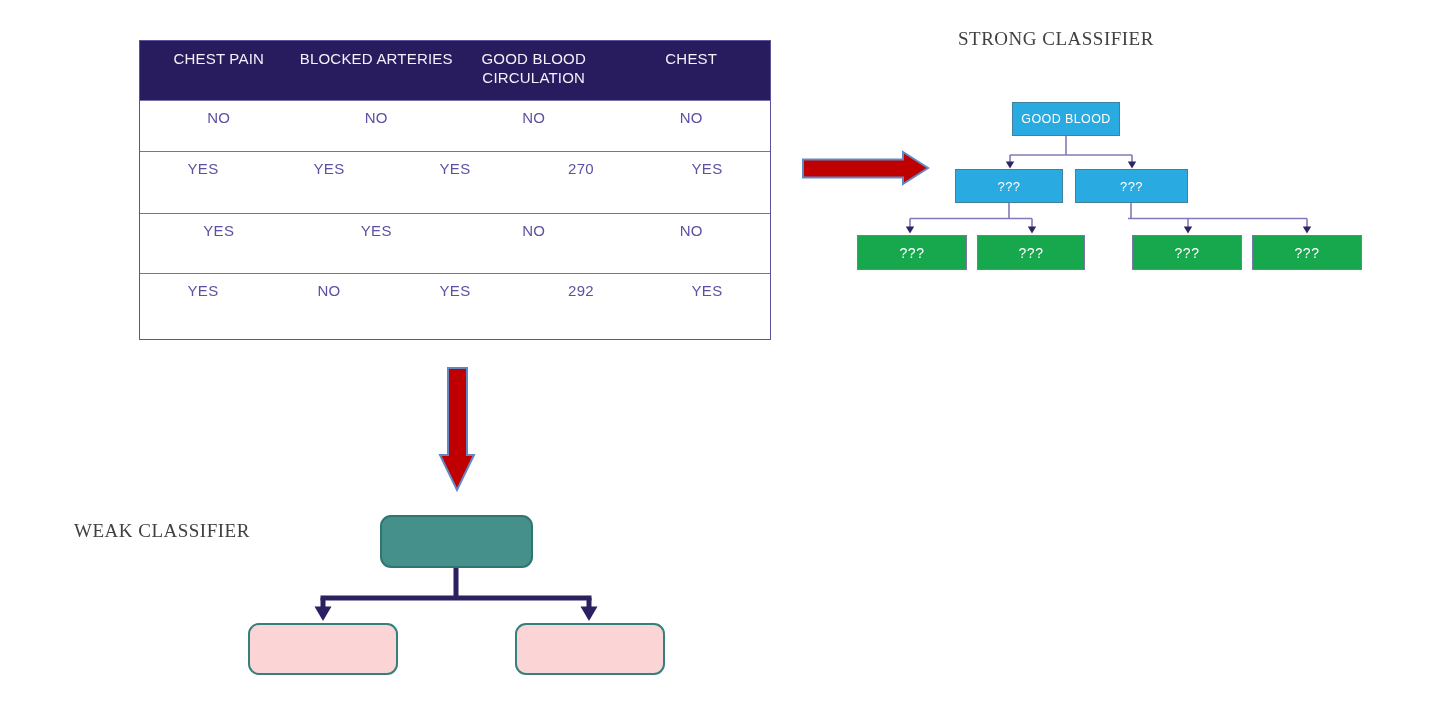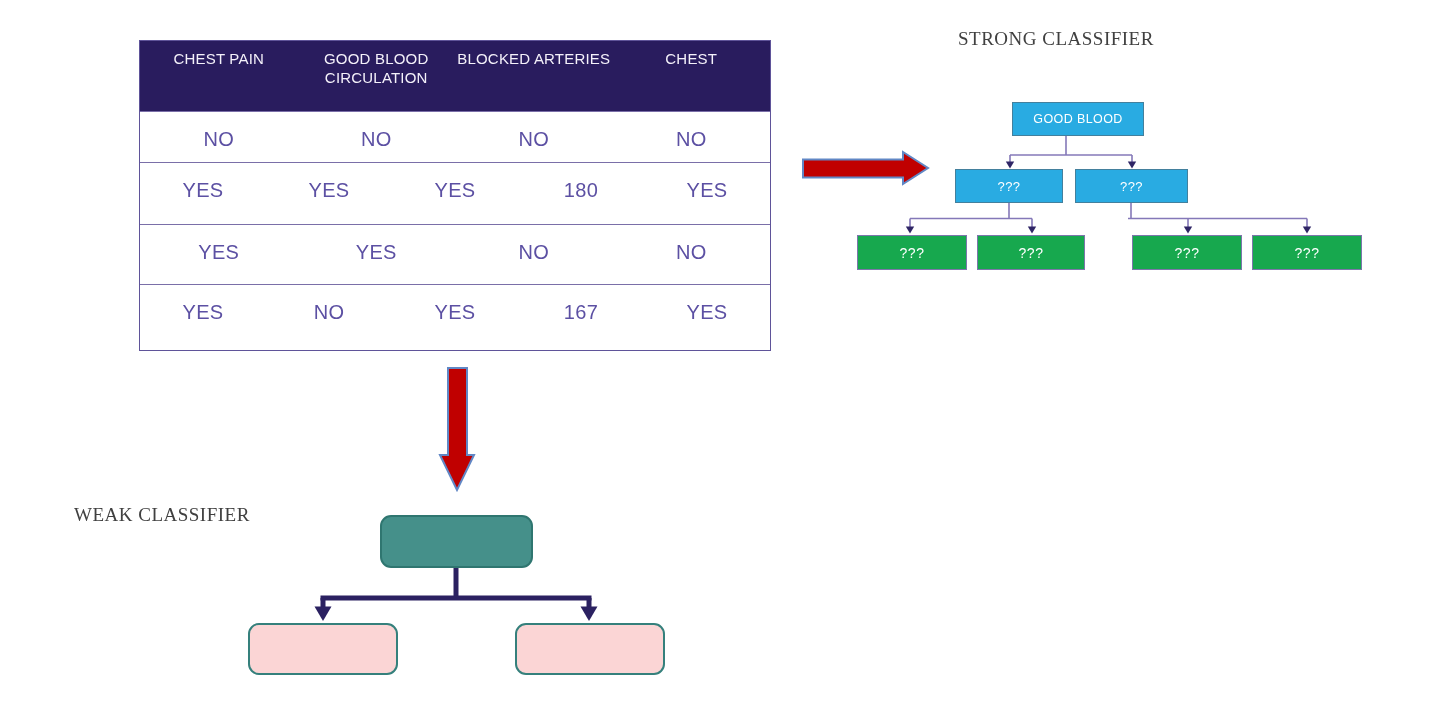--- a/index.html
+++ b/index.html
@@ -6,51 +6,51 @@
   #canvas{
     position:relative;width:1440px;height:718px;background:#ffffff;overflow:hidden;
     font-family:"Liberation Sans", sans-serif;
   }
   
   .dtable{
     position:absolute;left:139px;top:40px;width:632px;
     border:1px solid #5f5499;box-sizing:border-box;background:#ffffff;
   }
   .dtable .hrow{
-    display:flex;height:70px;background:#291c5e;color:#f4f1fa;
+    display:flex;height:59px;background:#291c5e;color:#f4f1fa;
   }
   .dtable .hcell{
     flex:1 1 0;text-align:center;padding-top:8px;font-size:15px;line-height:19px;
     letter-spacing:0.2px;
   }
   .dtable .drow{
     display:flex;border-top:1px solid #7a6fa8;color:#5c50a3;background:#ffffff;
   }
   .dtable .drow.r1{height:50px}
   .dtable .drow.r2{height:61px}
   .dtable .drow.r3{height:59px}
   .dtable .drow.r4{height:65px}
   .dtable .dcell{
-    flex:1 1 0;text-align:center;padding-top:16px;font-size:20px;letter-spacing:0.3px;
+    flex:1 1 0;text-align:center;padding-top:8px;font-size:15px;letter-spacing:0.3px;
   }
   
   .sec-title{
     position:absolute;font-family:"Liberation Serif", serif;font-size:19px;
     color:#404040;letter-spacing:0.5px;white-space:nowrap;
   }
   #strong-title{left:958px;top:28px;}
-  #weak-title{left:74px;top:504px;}
+  #weak-title{left:74px;top:520px;}
   
   .node{
     position:absolute;box-sizing:border-box;display:flex;align-items:center;
     justify-content:center;color:#ffffff;
   }
   .blue-node{background:#29abe2;border:1.5px solid #43809d;font-size:13px;letter-spacing:0.4px;}
   .green-node{background:#17a84e;border:1px solid #7c76ab;font-size:14px;letter-spacing:0.5px;}
-  #sc-root {left:1012px;top:102px;width:132px;height:34px;font-size:12.5px;}
+  #sc-root {left:1012px;top:102px;width:108px;height:34px;font-size:12.5px;}
   #sc-l2a  {left:955px; top:169px;width:108px;height:34px;}
   #sc-l2b  {left:1075px;top:169px;width:113px;height:34px;}
   #sc-g1   {left:857px; top:235px;width:110px;height:35px;}
   #sc-g2   {left:977px; top:235px;width:108px;height:35px;}
   #sc-g3   {left:1132px;top:235px;width:110px;height:35px;}
   #sc-g4   {left:1252px;top:235px;width:110px;height:35px;}
   
   .round-node{
     position:absolute;box-sizing:border-box;border-radius:11px;
   }
@@ -64,48 +64,48 @@
   #overlay{position:absolute;left:0;top:0;width:1440px;height:718px;pointer-events:none;}
 </style>
 </head>
 <body>
 
 <div id="canvas">
 
   <div class="dtable">
     <div class="hrow">
       <div class="hcell">CHEST PAIN</div>
+      <div class="hcell">BLOCKED ARTERIES</div>
       <div class="hcell">GOOD BLOOD CIRCULATION</div>
-      <div class="hcell">BLOCKED ARTERIES</div>
       <div class="hcell">CHEST</div>
     </div>
     <div class="drow r1">
       <div class="dcell">NO</div>
       <div class="dcell">NO</div>
       <div class="dcell">NO</div>
       <div class="dcell">NO</div>
     </div>
     <div class="drow r2">
       <div class="dcell">YES</div>
       <div class="dcell">YES</div>
       <div class="dcell">YES</div>
-      <div class="dcell">180</div>
+      <div class="dcell">270</div>
       <div class="dcell">YES</div>
     </div>
     <div class="drow r3">
       <div class="dcell">YES</div>
       <div class="dcell">YES</div>
       <div class="dcell">NO</div>
       <div class="dcell">NO</div>
     </div>
     <div class="drow r4">
       <div class="dcell">YES</div>
       <div class="dcell">NO</div>
       <div class="dcell">YES</div>
-      <div class="dcell">167</div>
+      <div class="dcell">292</div>
       <div class="dcell">YES</div>
     </div>
   </div>
 
   <div id="strong-title" class="sec-title">STRONG CLASSIFIER</div>
   <div id="weak-title" class="sec-title">WEAK CLASSIFIER</div>
 
   <div id="sc-root" class="node blue-node">GOOD BLOOD</div>
   <div id="sc-l2a" class="node blue-node">???</div>
   <div id="sc-l2b" class="node blue-node">???</div>

